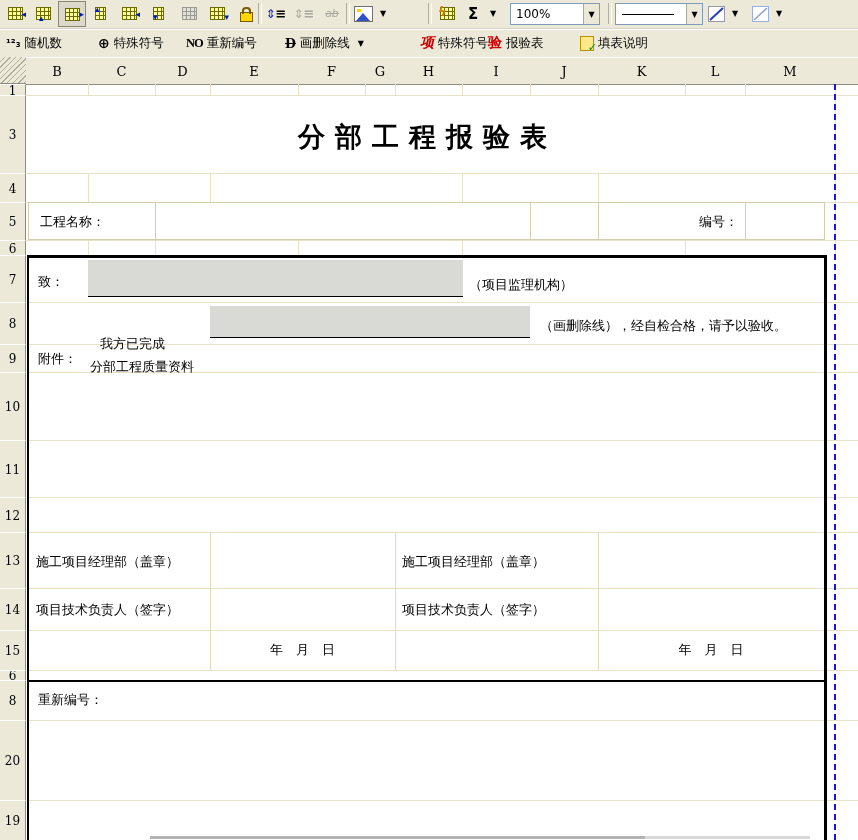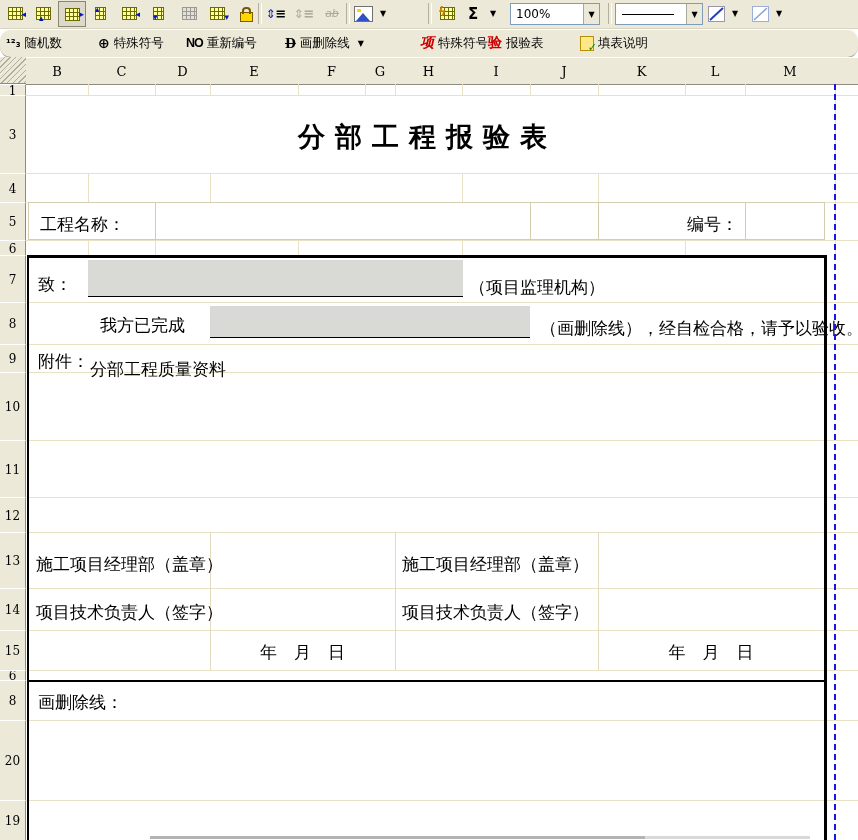--- a/index.html
+++ b/index.html
@@ -2,21 +2,21 @@
 <html><head>
 <meta charset="utf-8">
 <style>
   html,body{margin:0;padding:0;}
   body{width:858px;height:840px;overflow:hidden;background:#fff;
        font-family:"DejaVu Sans",sans-serif;font-size:13px;color:#000;position:relative;}
   .abs{position:absolute;}
   
   .tb{position:absolute;left:0;width:858px;background:#ece9d8;}
   #tb1{top:0;height:28px;border-bottom:1px solid #d8d4c4;}
-  #tb2{top:29px;height:28px;border-bottom:1px solid #aaa699;box-shadow:0 1px 0 #fff inset;border-radius:11px;}
+  #tb2{top:29px;height:28px;border-bottom:1px solid #aaa699;box-shadow:0 1px 0 #fff inset;}
   .tbtn{position:absolute;top:2px;width:26px;height:23px;display:flex;align-items:center;justify-content:center;}
   .tbtn.pressed{background:#dcd8ca;border:1px solid #8a8674;top:1px;height:24px;}
   .sep{position:absolute;top:3px;width:2px;height:21px;border-left:1px solid #b4b0a0;border-right:1px solid #fff;}
   .mtbl{width:13px;height:11px;border:1px solid #6b6b00;background-color:#ffff9e;
     background-image:repeating-linear-gradient(90deg,transparent 0 3px,#6b6b00 3px 4px),
                      repeating-linear-gradient(0deg,transparent 0 3px,#6b6b00 3px 4px);position:relative;}
   .mtbl.gray{border-color:#9a9a92;background-color:#e2e0d8;
     background-image:repeating-linear-gradient(90deg,transparent 0 3px,#9a9a92 3px 4px),
                      repeating-linear-gradient(0deg,transparent 0 3px,#9a9a92 3px 4px);}
   .ar{position:absolute;color:#0018c0;font-size:9px;line-height:9px;}
@@ -26,35 +26,35 @@
   .combo{position:absolute;top:3px;height:20px;background:#fff;border:1px solid #7f9db9;display:flex;align-items:center;}
   .combo .cbtn{margin-left:auto;width:15px;height:100%;background:#ece9d8;border-left:1px solid #aca899;display:flex;align-items:center;justify-content:center;}
   .diagbox{width:15px;height:14px;background:#fff;border:1px solid #9a96a8;position:relative;overflow:hidden;}
   .diagbox svg{position:absolute;left:0;top:0;}
   .pic{width:17px;height:14px;background:#fff;border:1px solid #707070;position:relative;overflow:hidden;}
   .pic .sun{position:absolute;left:2px;top:2px;width:4px;height:3px;background:#ffd700;}
   .pic .mt{position:absolute;left:1px;bottom:0;width:0;height:0;border-left:7px solid transparent;border-right:7px solid transparent;border-bottom:8px solid #3050c8;}
   .t2item{position:absolute;top:3px;height:22px;display:flex;align-items:center;gap:4px;font-size:12.5px;white-space:nowrap;}
   .redchar{color:#cc0000;font-weight:bold;font-size:14px;}
   .strikeD{font-weight:bold;font-family:"DejaVu Serif",serif;text-decoration:line-through;}
-  .noicon{font-weight:bold;font-family:Liberation Sans, sans-serif;letter-spacing:-1px;}
+  .noicon{font-weight:bold;font-family:Liberation Serif, serif;letter-spacing:-1px;}
   .supsub{font-size:11px;font-weight:bold;}
   .note{width:12px;height:13px;background:#ffe88a;border:1px solid #b89000;position:relative;}
   .note:after{content:"✓";position:absolute;right:-4px;bottom:-4px;color:#0c8a0c;font-weight:bold;font-size:11px;}
   
   .hcell{position:absolute;top:57px;height:26px;background:#ece9d8;border-right:1px solid #b0ac9e;border-bottom:1px solid #8f8b7e;border-top:1px solid #fff;
          font-family:"DejaVu Serif",serif;font-size:13px;display:flex;align-items:center;justify-content:center;}
   .corner{position:absolute;left:0;top:57px;width:26px;height:26px;background:#ece9d8;border-right:1px solid #8f8b7e;border-bottom:1px solid #8f8b7e;
           background-image:repeating-linear-gradient(135deg,transparent 0 3px,#b0ac9e 3px 4px);}
   .gcell{position:absolute;left:0;width:25px;background:#ece9d8;border-right:1px solid #8f8b7e;border-bottom:1px solid #b0ac9e;border-top:1px solid #fff;
          font-family:"DejaVu Serif",serif;font-size:12px;display:flex;align-items:center;justify-content:center;overflow:hidden;}
   
   .hl{position:absolute;left:26px;width:832px;height:1px;background:#e9e1c6;}
   .vl{position:absolute;width:1px;background:#e9e1c6;}
-  .formtext{position:absolute;font-size:17px;white-space:nowrap;}
+  .formtext{position:absolute;font-size:13px;white-space:nowrap;}
   .gray-field{position:absolute;background:#d9d9d6;border-bottom:1px solid #000;}
   .siglne{position:absolute;width:1px;background:#e3dbc0;}
 </style>
 </head>
 <body>
 
 <div id="tb1" class="tb">
   <div class="tbtn" style="left:2px">
       <span class="mtbl"></span>
       <span class="ar" style="right:2px;top:8px">◂</span>
@@ -273,37 +273,37 @@
 <div class="abs" style="left:156px;top:203px;width:373px;height:36px"></div>
 <div class="formtext" style="left:598px;top:213px;width:140px;text-align:right">编号：</div>
 <div class="abs" style="left:746px;top:203px;width:78px;height:36px"></div>
 
 <div class="abs" style="left:27px;top:255px;width:800px;height:585px;border-top:3px solid #000;border-left:2px solid #000;border-right:3px solid #000;box-sizing:border-box"></div>
 
 <div class="formtext" style="left:38px;top:273px">致：</div>
 <div class="gray-field" style="left:88px;top:260px;width:375px;height:36px"></div>
 <div class="formtext" style="left:469px;top:276px">（项目监理机构）</div>
 
-<div class="formtext" style="left:100px;top:314px">我方已完成</div>
+<div class="formtext" style="left:100px;top:335px">我方已完成</div>
 <div class="gray-field" style="left:210px;top:306px;width:320px;height:31px"></div>
 <div class="formtext" style="left:540px;top:317px">（画删除线），经自检合格，请予以验收。</div>
 
 <div class="formtext" style="left:38px;top:350px">附件：</div>
 <div class="formtext" style="left:90px;top:358px">分部工程质量资料</div>
 
 <div class="siglne" style="left:210px;top:532px;height:138px"></div>
 <div class="siglne" style="left:395px;top:532px;height:138px"></div>
 <div class="siglne" style="left:598px;top:532px;height:138px"></div>
 <div class="formtext" style="left:36px;top:553px">施工项目经理部（盖章）</div>
 <div class="formtext" style="left:402px;top:553px">施工项目经理部（盖章）</div>
 <div class="formtext" style="left:36px;top:601px">项目技术负责人（签字）</div>
 <div class="formtext" style="left:402px;top:601px">项目技术负责人（签字）</div>
 <div class="formtext" style="left:210px;top:641px;width:185px;text-align:center">年　月　日</div>
 <div class="formtext" style="left:598px;top:641px;width:226px;text-align:center">年　月　日</div>
 
 <div class="abs" style="left:28px;top:680px;width:797px;height:2px;background:#000"></div>
 
-<div class="formtext" style="left:38px;top:691px">画删除线：</div>
+<div class="formtext" style="left:38px;top:691px">重新编号：</div>
 
 <div class="abs" style="left:150px;top:836px;width:495px;height:3px;background:#b3b3b3"></div>
 <div class="abs" style="left:645px;top:836px;width:165px;height:3px;background:#d9d9d9"></div>
 
 <div class="abs" style="left:834px;top:84px;height:756px;width:0;border-left:2px dashed #1515e8"></div>
 
 </body></html>

